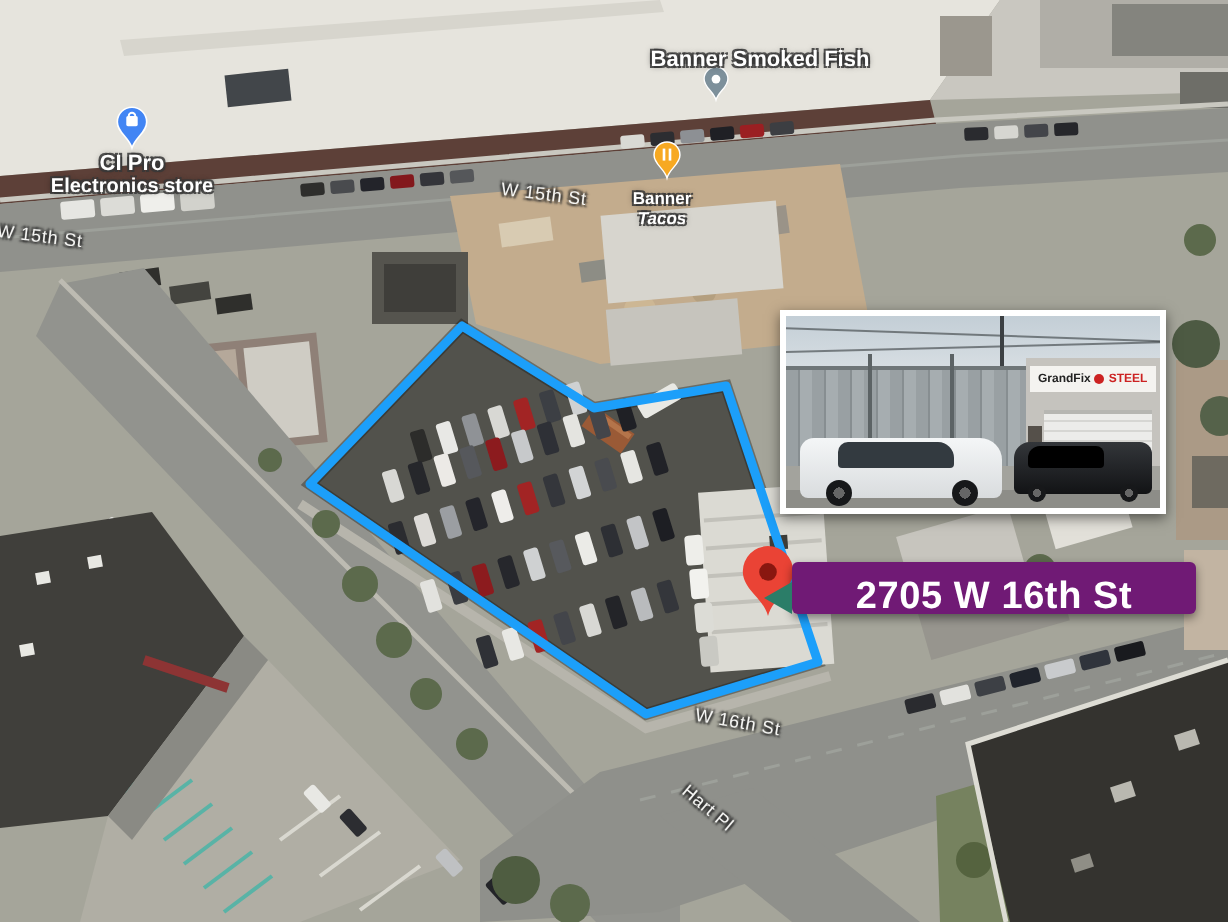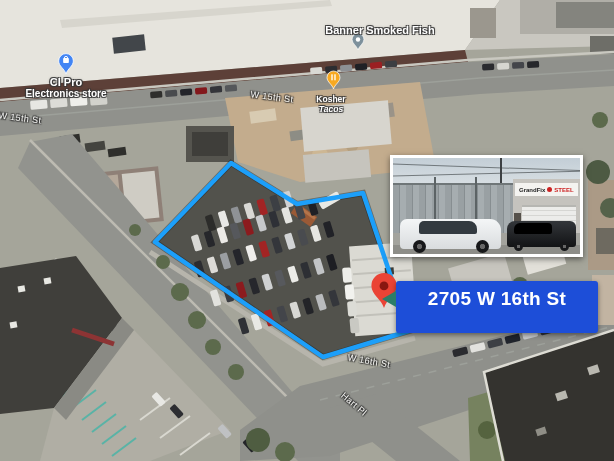--- a/index.html
+++ b/index.html
@@ -13,22 +13,22 @@
     text-shadow:-1px -1px 0 rgba(55,55,55,.85),1px -1px 0 rgba(55,55,55,.85),
                 -1px 1px 0 rgba(55,55,55,.85),1px 1px 0 rgba(55,55,55,.85),
                 0 0 3px rgba(0,0,0,.55);}
   .poi-sub{font-weight:600;}
   .street-label{position:absolute;color:#f4f4f2;font-size:9px;letter-spacing:.4px;
     white-space:nowrap;font-weight:400;
     text-shadow:-1px -1px 1px rgba(45,45,45,.8),1px -1px 1px rgba(45,45,45,.8),
                 -1px 1px 1px rgba(45,45,45,.8),1px 1px 1px rgba(45,45,45,.8);}
 
   
-  .callout{position:absolute;left:396px;top:281px;width:202px;height:52px;
-    background:#1d4ed8;border-radius:3px;box-shadow:0 2px 5px rgba(0,0,0,.45);
+  .callout{position:absolute;left:396px;top:281px;width:202px;height:26px;
+    background:#701a75;border-radius:3px;box-shadow:0 2px 5px rgba(0,0,0,.45);
     color:#fff;font-size:19px;font-weight:bold;text-align:center;line-height:36px;
     letter-spacing:.3px;}
   .callout .tail{position:absolute;left:-14px;top:10px;width:0;height:0;
     border-top:8px solid transparent;border-bottom:8px solid transparent;
     border-right:14px solid #2B7D68;}
 
   
   .inset{position:absolute;left:390px;top:155px;width:193px;height:102px;
     background:#fff;padding:3px;box-sizing:border-box;
     box-shadow:0 2px 6px rgba(0,0,0,.5);}
@@ -336,21 +336,21 @@
   </svg>
 
   <div class="poi-label" style="left:66px;top:76px;">
     <div style="font-size:11px;">CI Pro</div>
     <div class="poi-sub" style="font-size:10px;">Electronics store</div>
   </div>
 
   <div class="poi-label" style="left:380px;top:24px;font-size:11px;">Banner Smoked Fish</div>
 
   <div class="poi-label" style="left:331px;top:94px;">
-    <div style="font-size:8.5px;">Kosher</div>
+    <div style="font-size:8.5px;">Banner</div>
     <div style="font-size:8.5px;font-style:italic;">Tacos</div>
   </div>
 
   <div class="street-label" style="left:272px;top:97px;transform:translate(-50%,-50%) rotate(7deg);">W 15th St</div>
   <div class="street-label" style="left:20px;top:118px;transform:translate(-50%,-50%) rotate(7deg);">W 15th St</div>
   <div class="street-label" style="left:369px;top:361px;transform:translate(-50%,-50%) rotate(10deg);">W 16th St</div>
   <div class="street-label" style="left:354px;top:404px;transform:translate(-50%,-50%) rotate(40deg);">Hart Pl</div>
 
   <div class="callout">
     <div class="tail"></div>

